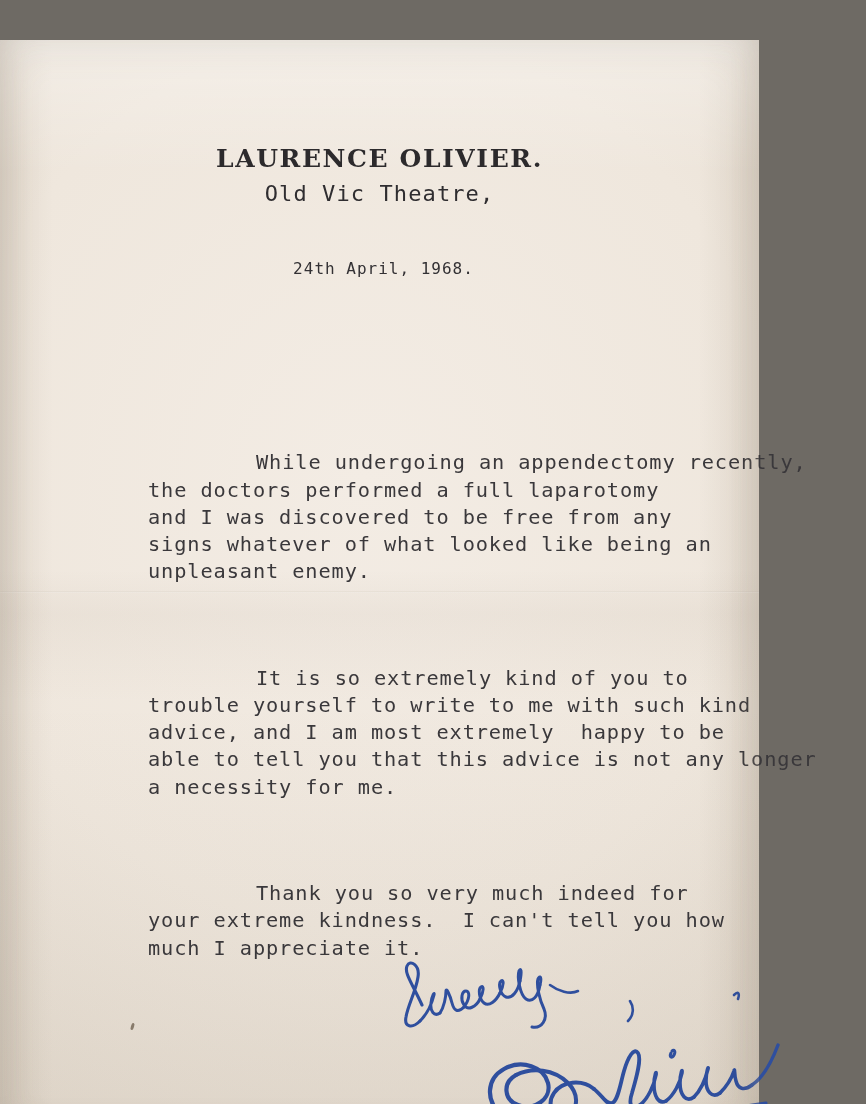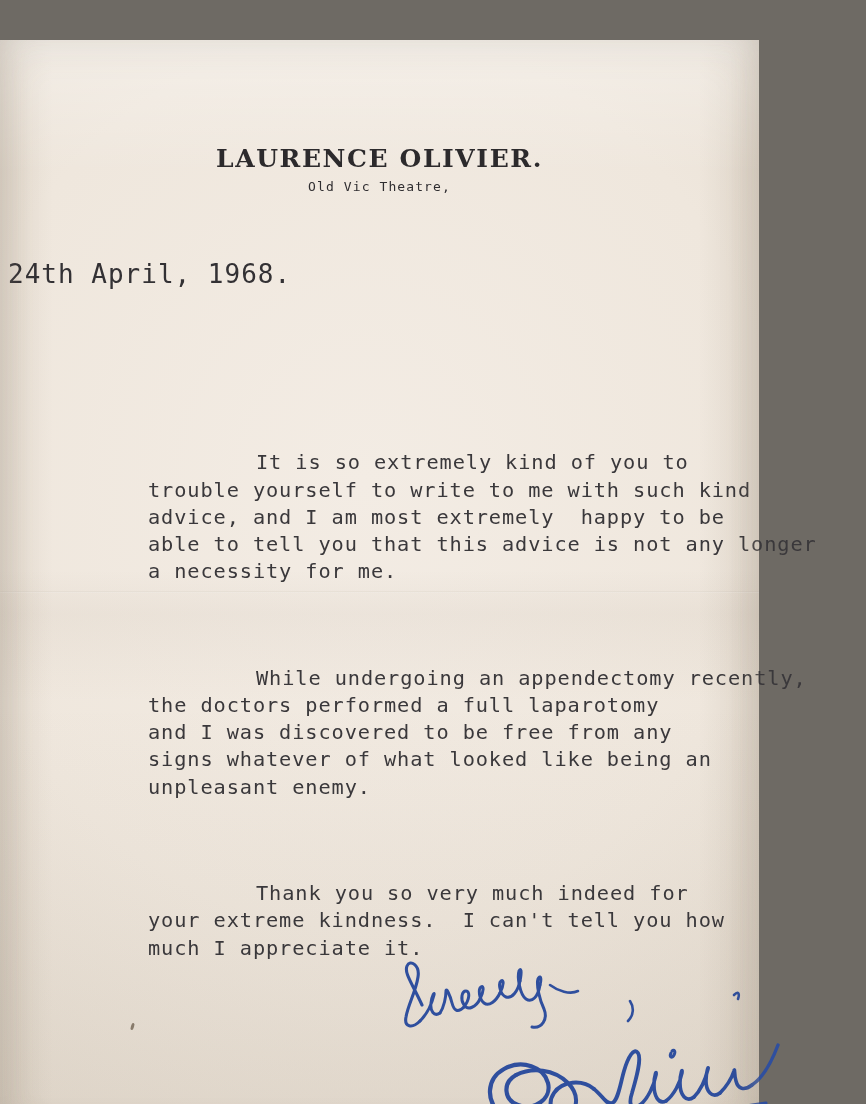--- a/index.html
+++ b/index.html
@@ -57,38 +57,39 @@
   #letterhead-name {
     font-family: "DejaVu Serif", serif;
     font-weight: bold;
     font-size: 25px;
     letter-spacing: 1.6px;
     color: #2c2a2c;
     line-height: 1.2;
   }
   .letterhead-line {
     font-family: "DejaVu Sans Mono", monospace;
-    font-size: 13px;
+    font-size: 22px;
     letter-spacing: 1.1px;
     color: #2f2d30;
     line-height: 1.45;
     margin-top: 4px;
   }
   #letterhead-addr2 {
     margin-top: 0;
   }
 
   #date-line {
     position: absolute;
     top: 219px;
     left: 0;
     width: 100%;
+    text-align: center;
     padding-left: 8px;
     box-sizing: border-box;
-    font-size: 26px;
+    font-size: 16px;
     letter-spacing: 1.0px;
     color: #333134;
   }
 
   
   #body-block {
     position: absolute;
     top: 355px;
     left: 148px;
     width: 690px;
@@ -157,30 +158,30 @@
   <div class="content">
 
     <div id="letterhead">
       <div id="letterhead-name">LAURENCE OLIVIER.</div>
       <div class="letterhead-line">Old Vic Theatre,</div>
     </div>
 
     <div id="date-line">24th April, 1968.</div>
 
     <div id="body-block">
+      <p class="para">While undergoing an appendectomy recently,
+the doctors performed a full laparotomy
+and I was discovered to be free from any
+signs whatever of what looked like being an
+unpleasant enemy.</p>
       <p class="para">It is so extremely kind of you to
 trouble yourself to write to me with such kind
 advice, and I am most extremely  happy to be
 able to tell you that this advice is not any longer
 a necessity for me.</p>
-      <p class="para">While undergoing an appendectomy recently,
-the doctors performed a full laparotomy
-and I was discovered to be free from any
-signs whatever of what looked like being an
-unpleasant enemy.</p>
       <p class="para">Thank you so very much indeed for
 your extreme kindness.  I can't tell you how
 much I appreciate it.</p>
       
     </div>
 
     <svg id="signature" viewBox="0 0 420 200">
       <g fill="none" stroke="#2f4f9e" stroke-linecap="round" stroke-linejoin="round">
 
         <path d="M40 72 C30 50 22 40 25 33 C28 26 38 32 36 44 C34 58 26 72 24 84 C22 94 30 96 38 88" stroke-width="3.1"></path>

